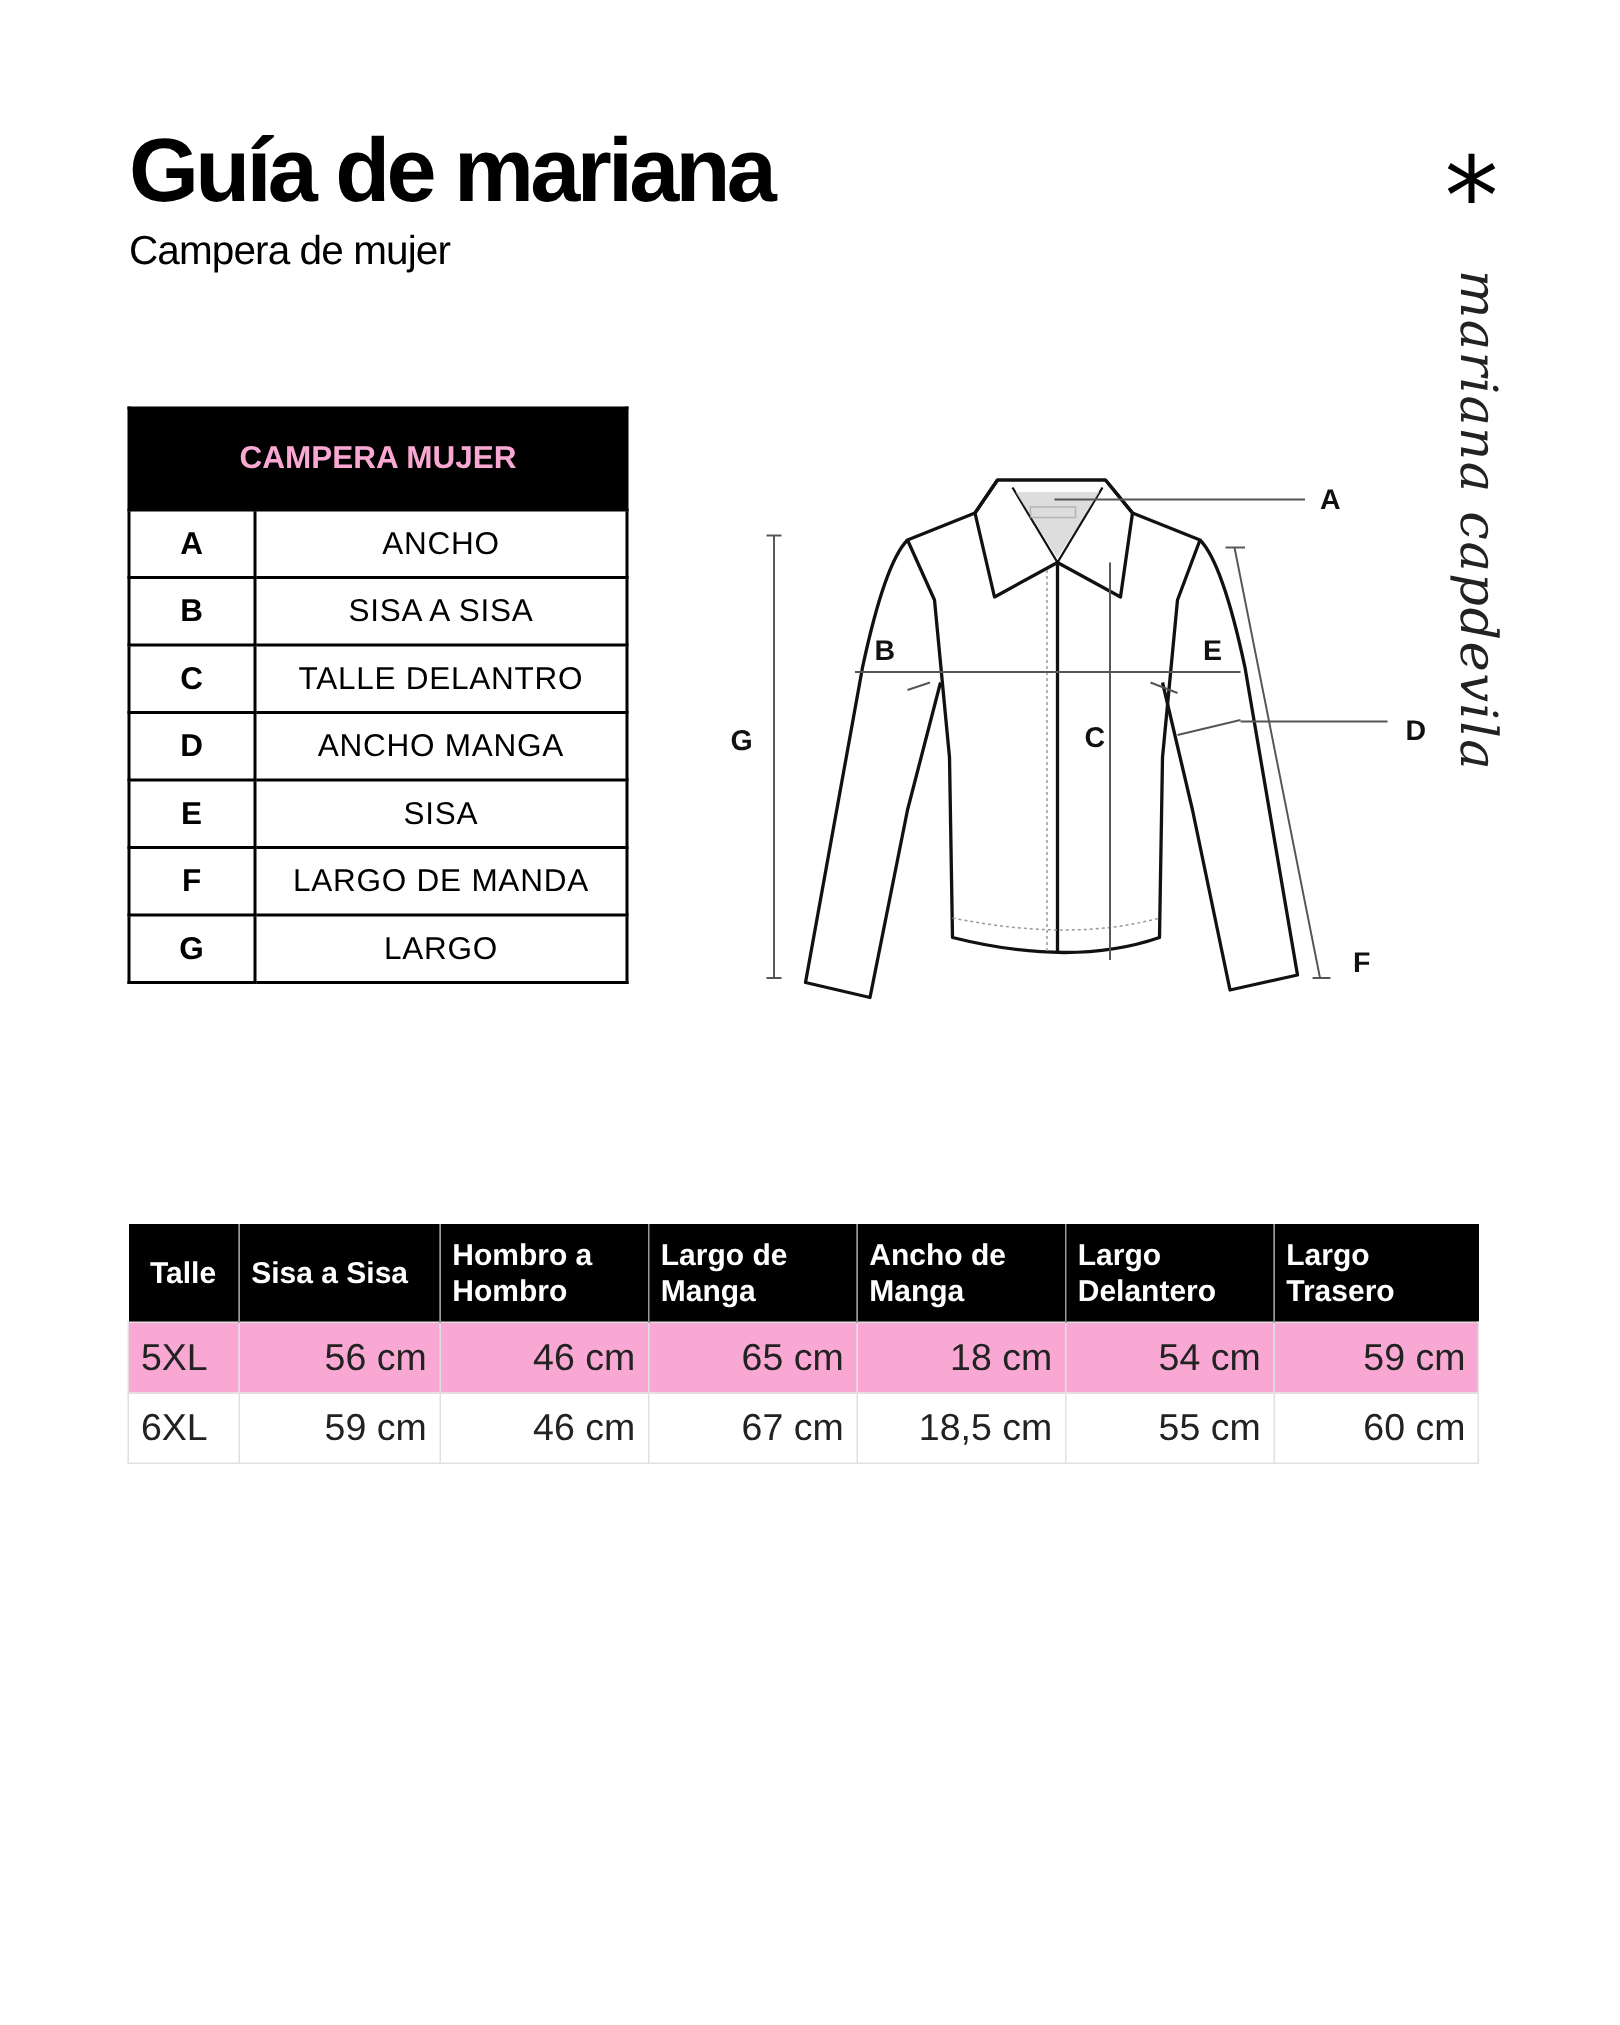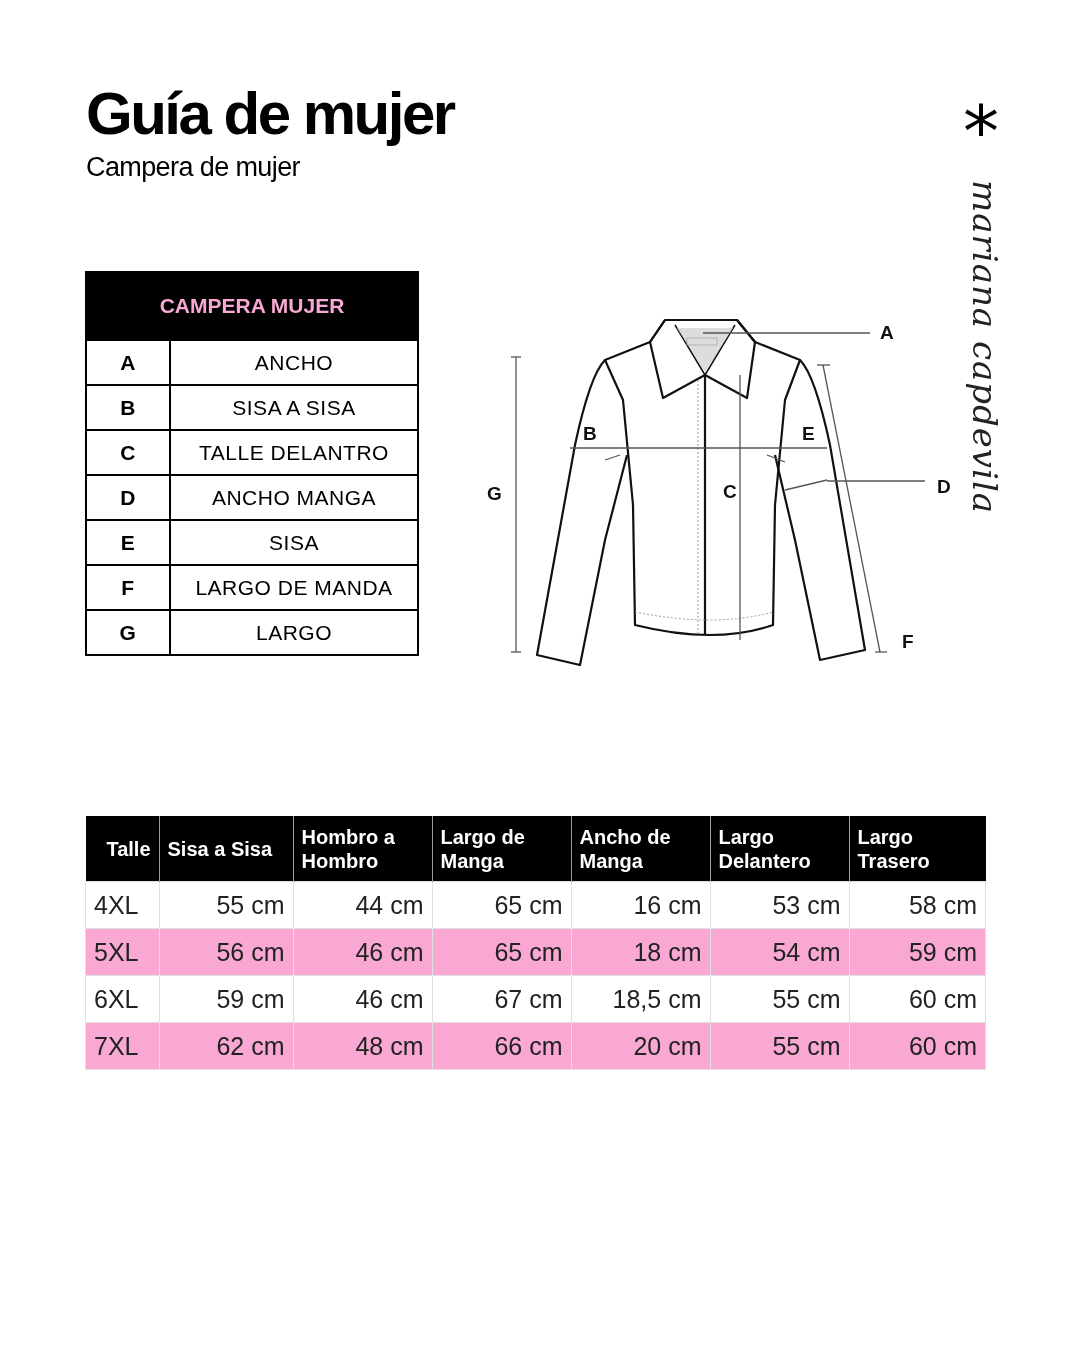--- a/index.html
+++ b/index.html
@@ -42,33 +42,33 @@
   .diagram svg { width: 100%; height: 100%; }
   .dlabel { font-family: "Liberation Sans", sans-serif; font-weight: 700; font-size: 19px; fill: #111; }
   
   .sizes {
     position: absolute; left: 85px; top: 816px; width: 901px; border-collapse: collapse;
   }
   .sizes th {
     background: #000; color: #fff; font-size: 20px; font-weight: 700; text-align: left;
     padding: 8px 8px; height: 49px; line-height: 24px; border-right: 1px solid #9a9a9a; vertical-align: middle;
   }
-  .sizes th:first-child { text-align: right; }
+  .sizes th:first-child { text-align: center; }
   .sizes th:last-child { border-right: none; }
   .sizes td {
     font-size: 25px; height: 46px; padding: 0 8px; text-align: right; color: #222;
     border: 1px solid #e0e0e0;
   }
   .sizes td:first-child { text-align: left; }
   .sizes tr.alt td { background: #f9a8d4; }
 </style>
 </head>
 <body>
 
-<h1 class="title">Guía de mujer</h1>
+<h1 class="title">Guía de mariana</h1>
 <div class="subtitle">Campera de mujer</div>
 
 <div class="brand-star">*</div>
 <div class="brand-name">mariana capdevila</div>
 
 <table class="legend">
   <thead>
     <tr>
         <th colspan="2">CAMPERA MUJER</th>
       </tr>
@@ -158,50 +158,32 @@
       <th style="width:57px"><span>Talle</span></th>
       <th style="width:117px"><span>Sisa a Sisa</span></th>
       <th style="width:122px"><span>Hombro a</span><br><span>Hombro</span></th>
       <th style="width:122px"><span>Largo de</span><br><span>Manga</span></th>
       <th style="width:122px"><span>Ancho de</span><br><span>Manga</span></th>
       <th style="width:122px"><span>Largo</span><br><span>Delantero</span></th>
       <th><span>Largo</span><br><span>Trasero</span></th>
     </tr>
   </thead>
   <tbody>
-    <tr>
-      <td>4XL</td>
-      <td>55 cm</td>
-      <td>44 cm</td>
-      <td>65 cm</td>
-      <td>16 cm</td>
-      <td>53 cm</td>
-      <td>58 cm</td>
-    </tr>
     <tr class="alt">
       <td>5XL</td>
       <td>56 cm</td>
       <td>46 cm</td>
       <td>65 cm</td>
       <td>18 cm</td>
       <td>54 cm</td>
       <td>59 cm</td>
     </tr>
     <tr>
       <td>6XL</td>
       <td>59 cm</td>
       <td>46 cm</td>
       <td>67 cm</td>
       <td>18,5 cm</td>
       <td>55 cm</td>
       <td>60 cm</td>
     </tr>
-    <tr class="alt">
-      <td>7XL</td>
-      <td>62 cm</td>
-      <td>48 cm</td>
-      <td>66 cm</td>
-      <td>20 cm</td>
-      <td>55 cm</td>
-      <td>60 cm</td>
-    </tr>
   </tbody>
 </table>
 
 </body></html>

